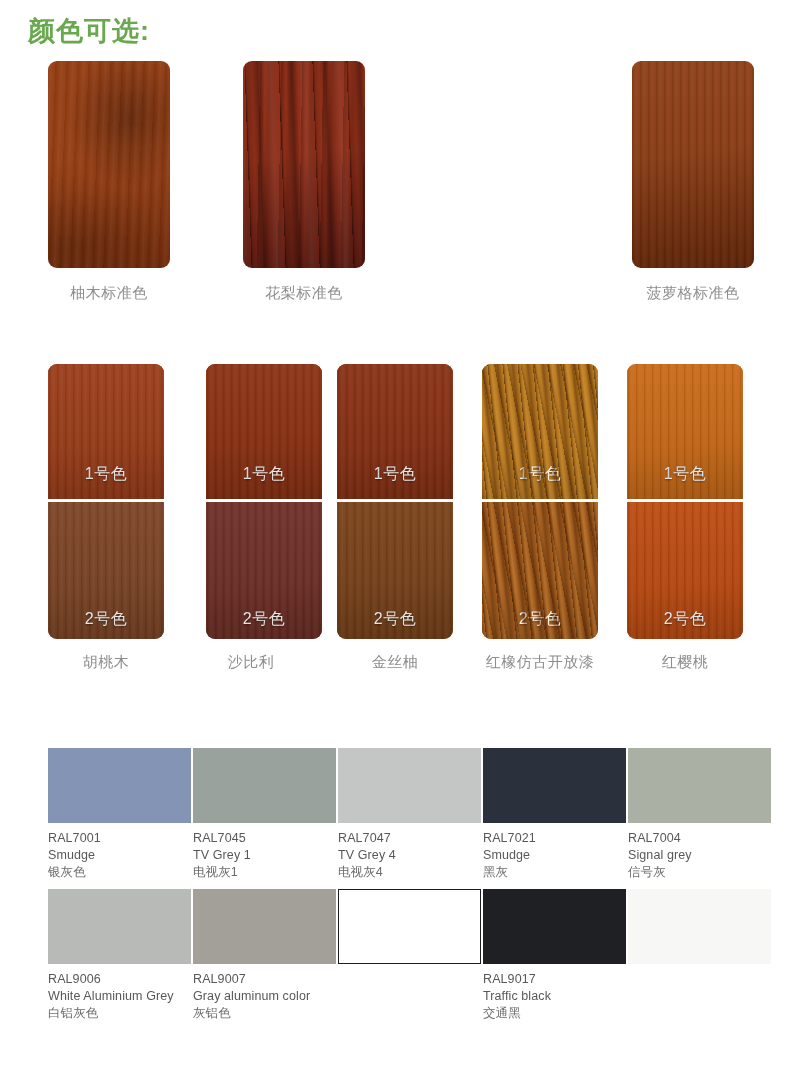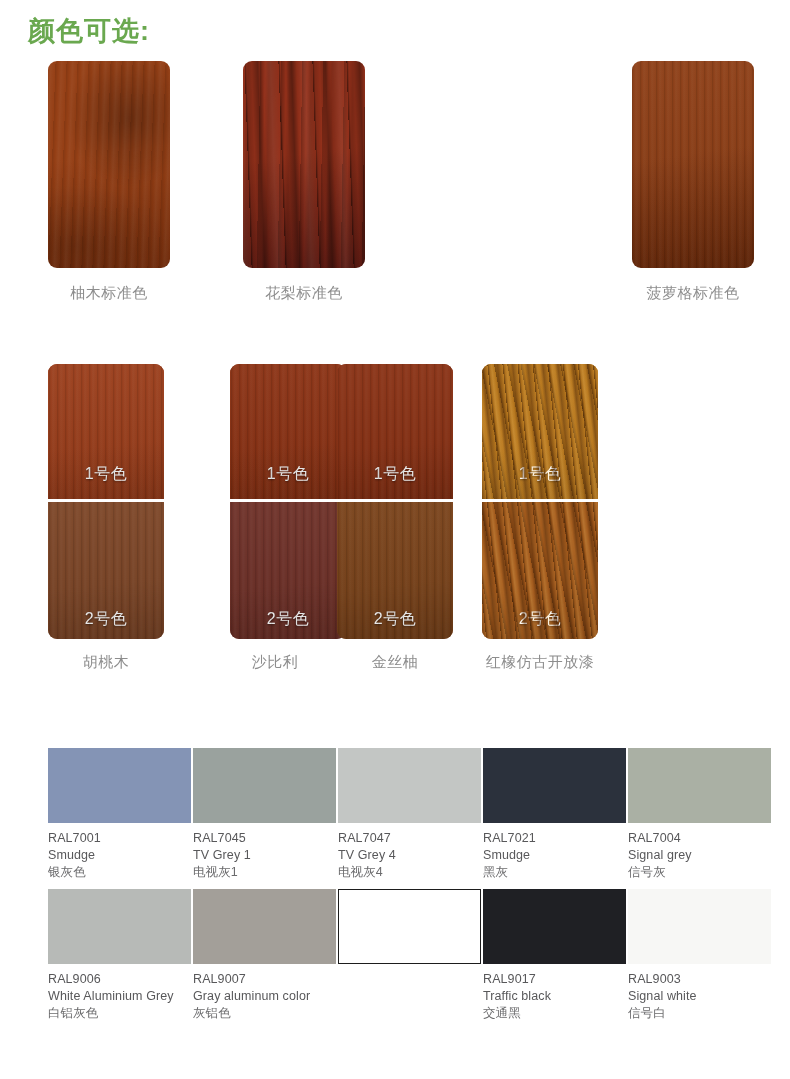--- a/index.html
+++ b/index.html
@@ -187,21 +187,21 @@
       <div class="chip">
         <div class="half top grain-fine" style="background: linear-gradient(175deg, rgb(156, 60, 24) 0%, rgb(156, 60, 24) 60%, rgba(0, 0, 0, 0.22) 140%), rgb(156, 60, 24);">
           <div class="tone-label">1号色</div>
         </div>
         <div class="half bottom grain-fine" style="background: linear-gradient(175deg, rgb(125, 68, 36) 0%, rgb(125, 68, 36) 60%, rgba(0, 0, 0, 0.22) 140%), rgb(125, 68, 36);">
           <div class="tone-label">2号色</div>
         </div>
       </div>
       <div class="caption">胡桃木</div>
     </div>
-    <div class="cell" style="left: 204px; padding-left: 26px;">
+    <div class="cell" style="left: 180px; padding-left: 26px;">
       <div class="chip">
         <div class="half top grain-fine" style="background: linear-gradient(175deg, rgb(140, 48, 17) 0%, rgb(140, 48, 17) 60%, rgba(0, 0, 0, 0.22) 140%), rgb(140, 48, 17);">
           <div class="tone-label">1号色</div>
         </div>
         <div class="half bottom grain-fine" style="background: linear-gradient(175deg, rgb(110, 46, 37) 0%, rgb(110, 46, 37) 60%, rgba(0, 0, 0, 0.22) 140%), rgb(110, 46, 37);">
           <div class="tone-label">2号色</div>
         </div>
       </div>
       <div class="caption">沙比利</div>
     </div>
@@ -219,20 +219,31 @@
     <div class="cell" style="left: 482px;">
       <div class="chip">
         <div class="half top grain-open" style="background: linear-gradient(175deg, rgb(181, 117, 28) 0%, rgb(181, 117, 28) 60%, rgba(0, 0, 0, 0.22) 140%), rgb(181, 117, 28);">
           <div class="tone-label">1号色</div>
         </div>
         <div class="half bottom grain-open" style="background: linear-gradient(175deg, rgb(160, 87, 26) 0%, rgb(160, 87, 26) 60%, rgba(0, 0, 0, 0.22) 140%), rgb(160, 87, 26);">
           <div class="tone-label">2号色</div>
         </div>
       </div>
       <div class="caption">红橡仿古开放漆</div>
+    </div>
+    <div class="cell" style="left: 627px;">
+      <div class="chip">
+        <div class="half top grain-fine" style="background: linear-gradient(175deg, rgb(205, 106, 20) 0%, rgb(205, 106, 20) 60%, rgba(0, 0, 0, 0.22) 140%), rgb(205, 106, 20);">
+          <div class="tone-label">1号色</div>
+        </div>
+        <div class="half bottom grain-fine" style="background: linear-gradient(175deg, rgb(192, 74, 14) 0%, rgb(192, 74, 14) 60%, rgba(0, 0, 0, 0.22) 140%), rgb(192, 74, 14);">
+          <div class="tone-label">2号色</div>
+        </div>
+      </div>
+      <div class="caption">红樱桃</div>
     </div>
   </div>
 
 <div class="ral-row" id="ral-row-1">
     <div class="ral-cell" style="left: 48px;">
       <div class="ral-chip" style="background: rgb(132, 148, 181);"></div>
       <div class="ral-text">
         <div class="ral-code">RAL7001</div>
         <div class="ral-en">Smudge</div>
         <div class="ral-cn">银灰色</div>
@@ -295,19 +306,14 @@
     <div class="ral-cell" style="left: 483px;">
       <div class="ral-chip" style="background: rgb(31, 32, 36);"></div>
       <div class="ral-text">
         <div class="ral-code">RAL9017</div>
         <div class="ral-en">Traffic black</div>
         <div class="ral-cn">交通黑</div>
       </div>
     </div>
     <div class="ral-cell" style="left: 628px;">
       <div class="ral-chip" style="background: rgb(247, 247, 245);"></div>
-      <div class="ral-text">
-        <div class="ral-code">RAL9003</div>
-        <div class="ral-en">Signal white</div>
-        <div class="ral-cn">信号白</div>
-      </div>
     </div>
   </div>
 
 </body></html>

